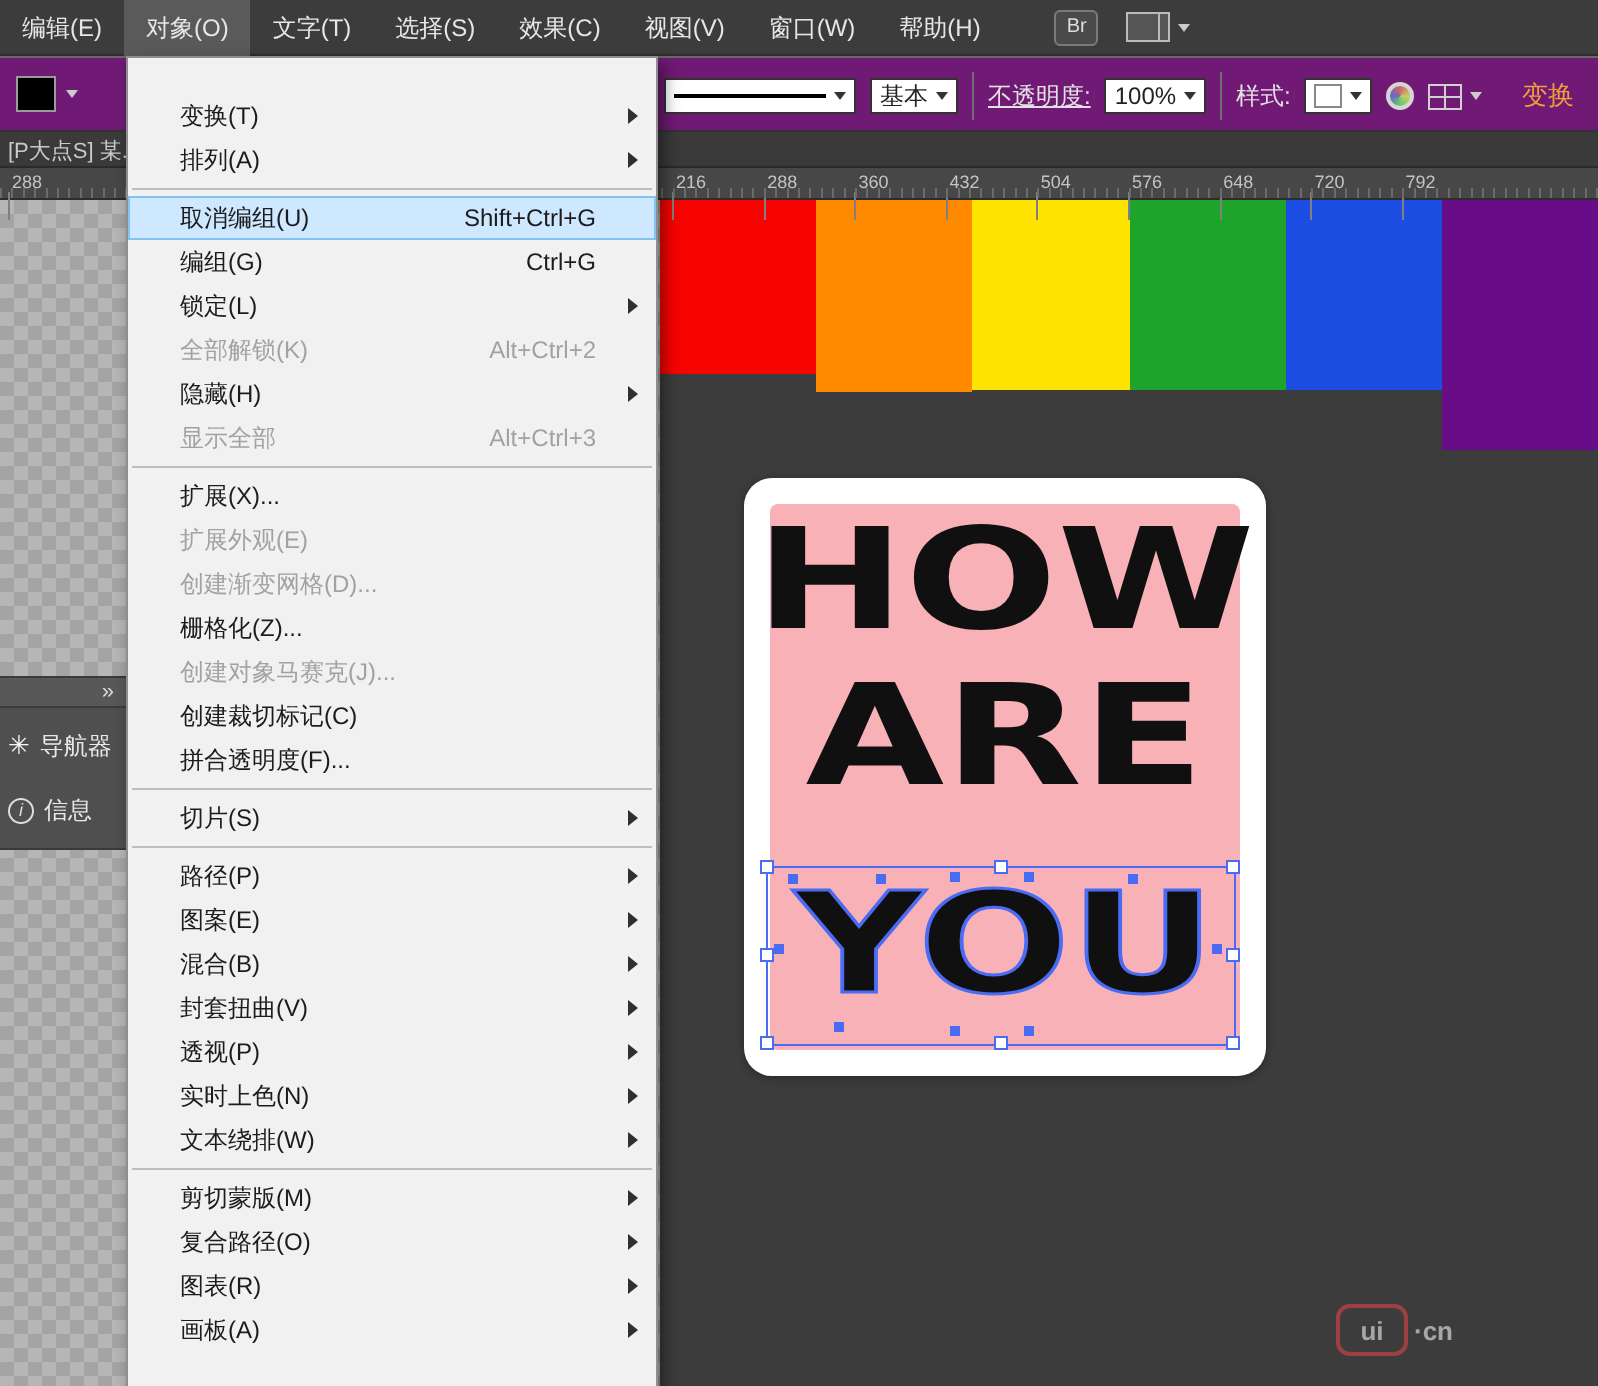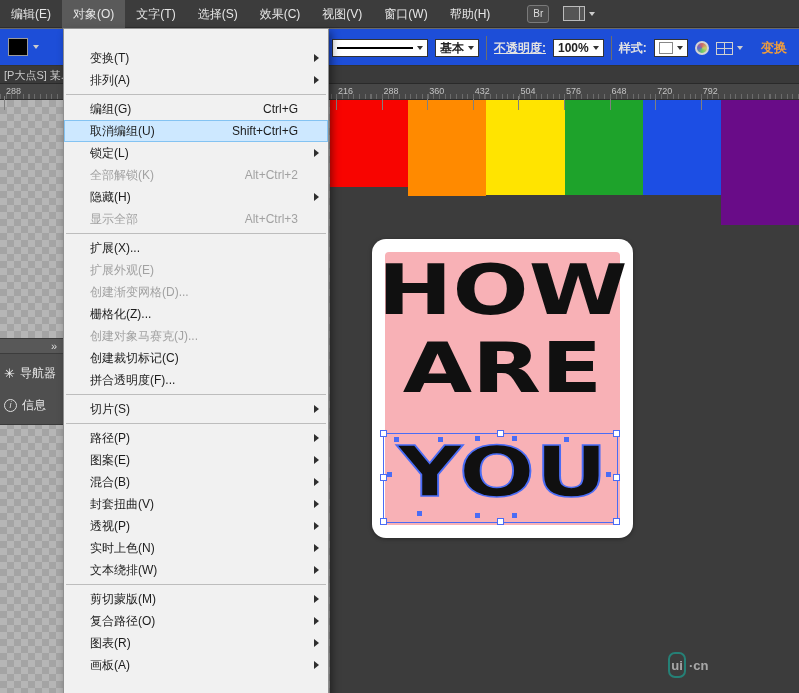--- a/index.html
+++ b/index.html
@@ -11,21 +11,21 @@
   .mb-item { color:#e6e6e6; font-size:12px; line-height:28px; padding:16px 11px; cursor:default; }
   .mb-item.active { background:#5a5a5a; }
   .br-badge { margin-left:26px; width:22px; height:18px; border:1px solid #7a7a7a; border-radius:3px; background:#4a4a4a; color:#ddd; font-size:10px; display:flex; align-items:center; justify-content:center; }
   .ws-switcher { margin-left:14px; display:flex; align-items:center; gap:4px; }
   .ws-icon { width:22px; height:15px; border:1px solid #bbb; position:relative; background:#555; }
   .ws-icon::after { content:""; position:absolute; right:4px; top:0; bottom:0; width:1px; background:#bbb; }
   .dd-arrow { width:0; height:0; border-left:3px solid transparent; border-right:3px solid transparent; border-top:4px solid #333; }
   .dd-arrow.light { border-top-color:#ccc; }
 
   
-  .toolbar { position:absolute; left:0; top:28px; width:100%; height:38px; background:#1d4ed8; border-top:1px solid #6a6a6a; border-bottom:1px solid #333;font-weight:bold; }
+  .toolbar { position:absolute; left:0; top:28px; width:100%; height:38px; background:#701a75; border-top:1px solid #6a6a6a; border-bottom:1px solid #333; }
   .fill-group { position:absolute; left:8px; top:9px; display:flex; align-items:center; gap:5px; }
   .fill-swatch { width:20px; height:18px; background:#000; border:1px solid #9a9a9a; box-shadow:inset 0 0 0 1px #fff0; }
   .tb-right { position:absolute; left:332px; top:0; height:38px; display:flex; align-items:center; gap:7px; }
   .tb-box { background:#fff; border:1px solid #333; height:18px; display:flex; align-items:center; padding:0 4px; gap:4px; }
   .stroke-line { width:76px; height:2px; background:#000; }
   .tb-label { color:#e2e2e2; font-size:12px; }
   .tb-label.link { text-decoration:underline; }
   .tb-sep { width:1px; height:24px; background:#3e3e3e; border-right:1px solid #6e6e6e; }
   .tb-text-sm { font-size:12px; color:#222; }
   .swatch-white { width:14px; height:12px; background:#fff; border:1px solid #888; }
@@ -79,21 +79,21 @@
   .menu-popup { position:absolute; left:63px; top:28px; width:266px; background:#f1f1f1; border:1px solid #8e8e8e; box-shadow:3px 4px 8px rgba(0,0,0,.45); padding:18px 0; z-index:50; }
   .menu-item { position:relative; height:22px; display:flex; align-items:center; padding-left:26px; padding-right:24px; font-size:12px; color:#1c1c1c; }
   .menu-item.highlighted { background:#cde8ff; box-shadow:inset 0 0 0 1px #84c3f2; }
   .menu-item.disabled { color:#a2a2a2; }
   .mi-shortcut { margin-left:auto; margin-right:6px; }
   .mi-arrow { position:absolute; right:9px; top:7px; width:0; height:0; border-top:4px solid transparent; border-bottom:4px solid transparent; border-left:5px solid #2f2f2f; }
   .menu-sep { height:1px; background:#bdbdbd; margin:3px 2px; }
 
   
   .watermark { position:absolute; left:668px; top:652px; display:flex; align-items:center; gap:3px; opacity:.55; }
-  .wm-box { width:18px; height:26px; border:2px solid #14b8a6; border-radius:7px; color:#fff; font-size:13px; font-weight:bold; display:flex; align-items:center; justify-content:center; }
+  .wm-box { width:36px; height:26px; border:2px solid #ef4444; border-radius:7px; color:#fff; font-size:13px; font-weight:bold; display:flex; align-items:center; justify-content:center; }
   .wm-suffix { color:#fff; font-size:13px; font-weight:bold; }
 </style>
 </head>
 <body>
 
 <div class="app">
 
   <div class="pasteboard"></div>
 
   <div class="canvas" id="canvas">
@@ -215,29 +215,29 @@
   <div class="menu-popup" id="object-menu">
       <div class="menu-item">
         <span class="mi-label">变换(T)</span>
         <span class="mi-arrow"></span>
       </div>
       <div class="menu-item">
         <span class="mi-label">排列(A)</span>
         <span class="mi-arrow"></span>
       </div>
       <div class="menu-sep"></div>
-      <div class="menu-item">
-        <span class="mi-label">编组(G)</span>
-        <span class="mi-shortcut">Ctrl+G</span>
-      </div>
       <div class="menu-item highlighted">
         <span class="mi-label">取消编组(U)</span>
         <span class="mi-shortcut">Shift+Ctrl+G</span>
       </div>
       <div class="menu-item">
+        <span class="mi-label">编组(G)</span>
+        <span class="mi-shortcut">Ctrl+G</span>
+      </div>
+      <div class="menu-item">
         <span class="mi-label">锁定(L)</span>
         <span class="mi-arrow"></span>
       </div>
       <div class="menu-item disabled">
         <span class="mi-label">全部解锁(K)</span>
         <span class="mi-shortcut">Alt+Ctrl+2</span>
       </div>
       <div class="menu-item">
         <span class="mi-label">隐藏(H)</span>
         <span class="mi-arrow"></span>

